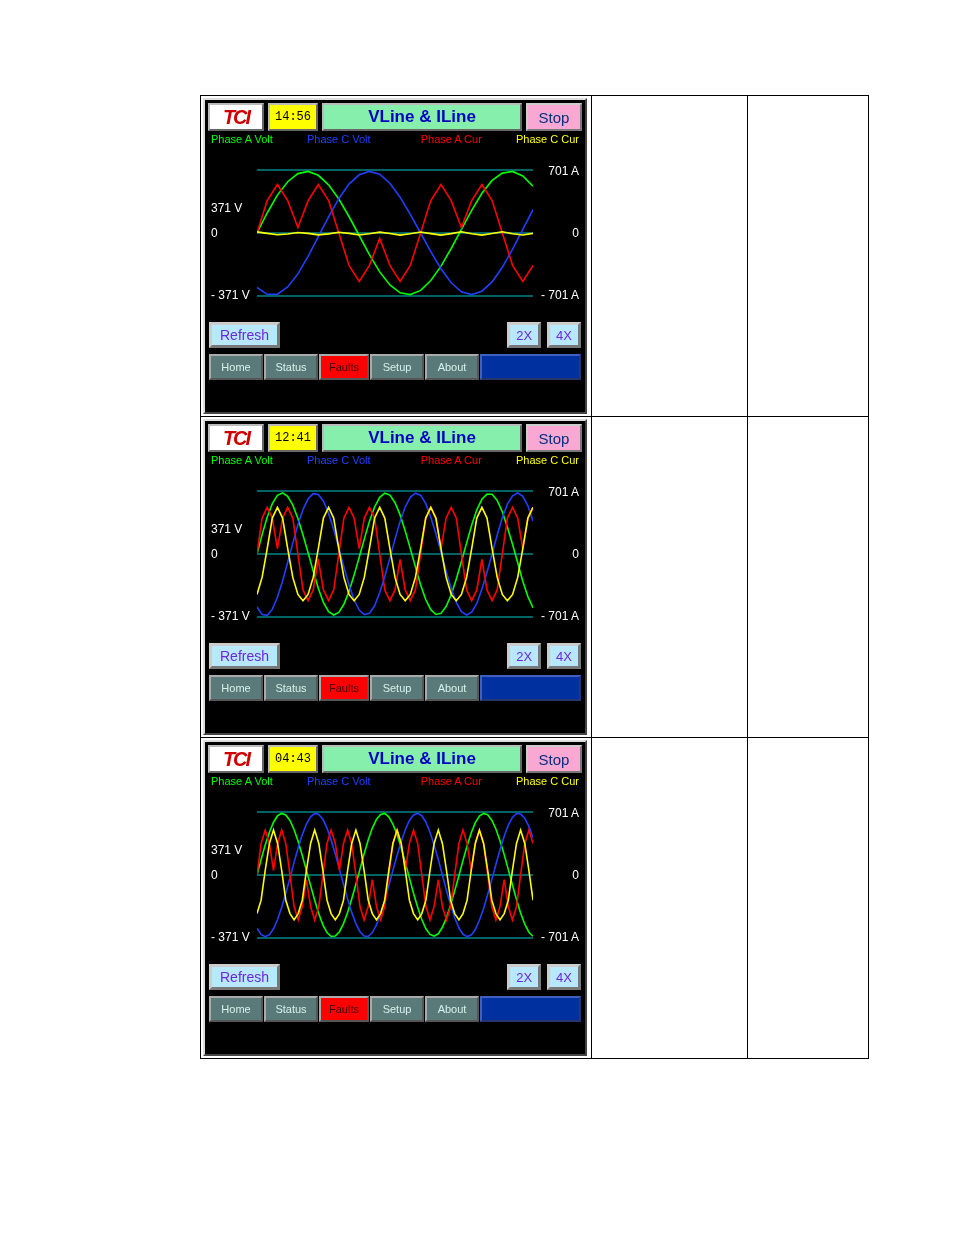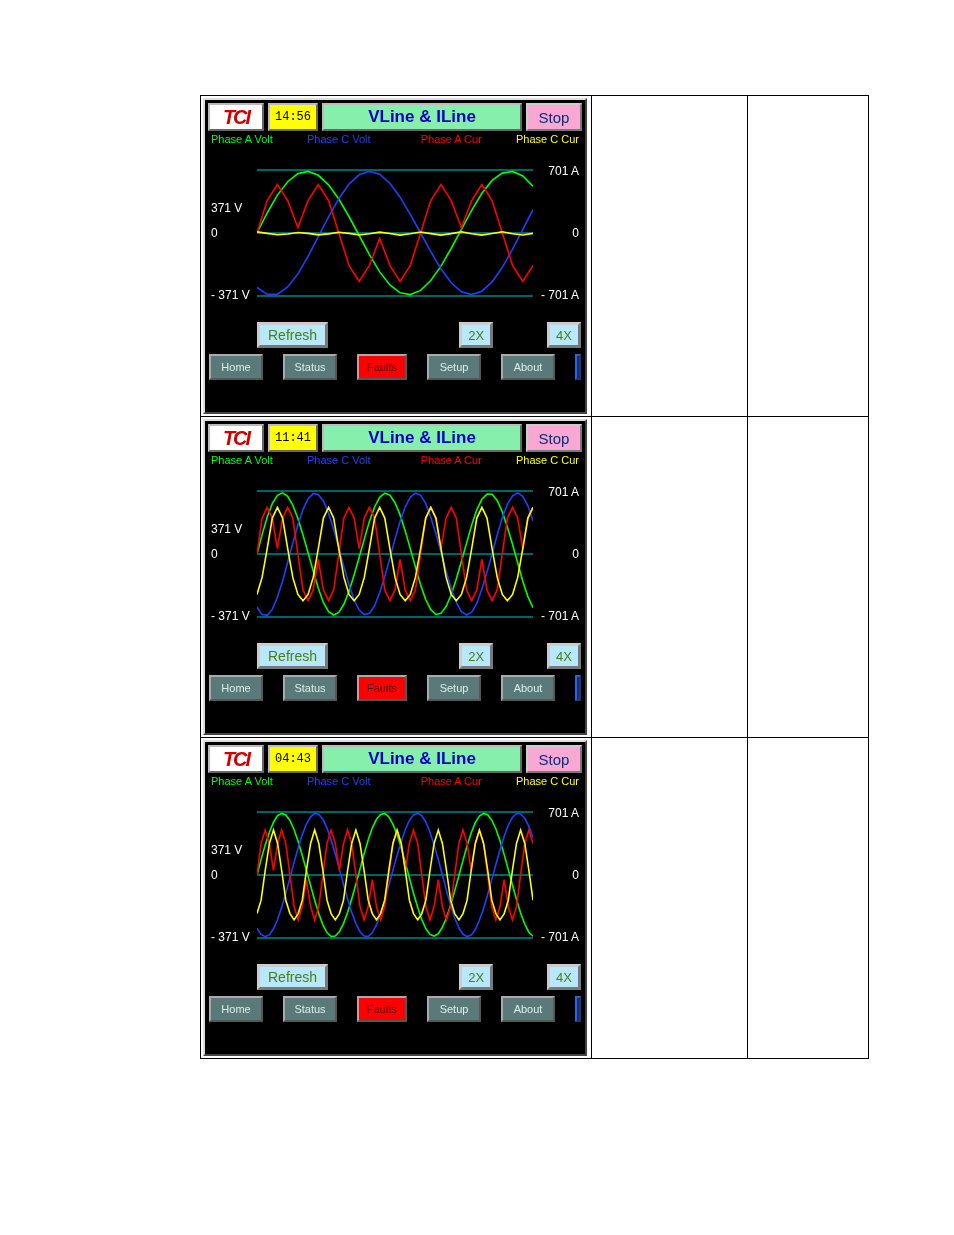--- a/index.html
+++ b/index.html
@@ -137,39 +137,38 @@
     position: absolute;
     left: 4px; right: 4px; top: 222px;
     height: 28px;
     display: flex;
     justify-content: space-between;
   }
   .btnrow .rbtns { display: flex; gap: 6px; }
   .btn3d {
     border: 3px outset #ccc;
     background: #b8e8ff;
-    color: #4d7c0f;
+    color: #6d28d9;
     font-size: 14px;
     padding: 2px 8px;
     display: flex;
     align-items: center;
     justify-content: center;
     font-family: Arial, sans-serif;
     box-sizing: border-box;
     height: 26px;
-    margin-left: 48px;
   }
   .btn3d.small { padding: 2px 6px; font-size: 13px; }
 
   .nav {
     position: absolute;
     left: 4px; right: 4px; top: 254px;
     height: 28px;
     display: flex;
-    gap: 20px;
+    gap: 1px;
   }
   .navbtn {
     flex: 0 0 auto;
     width: 54px;
     height: 26px;
     border: 2px outset #aaa;
     background: #5a7a7a;
     color: #d8f0e8;
     font-size: 11px;
     display: flex;
@@ -246,21 +245,21 @@
           </div>
         </td>
         <td class="cell-mid"></td>
         <td class="cell-right"></td>
       </tr>
       <tr>
         <td class="cell-panel">
           <div class="panel">
             <div class="hdr">
               <div class="logo">TCI</div>
-              <div class="time">11:41</div>
+              <div class="time">12:41</div>
               <div class="title">VLine &amp; ILine</div>
               <div class="stopbtn">Stop</div>
             </div>
             <div class="legend">
               <span class="lg-green">Phase A Volt</span>
               <span class="lg-blue">Phase C Volt</span>
               <span class="lg-red">Phase A Cur</span>
               <span class="lg-yellow">Phase C Cur</span>
             </div>
             <div class="plot">

